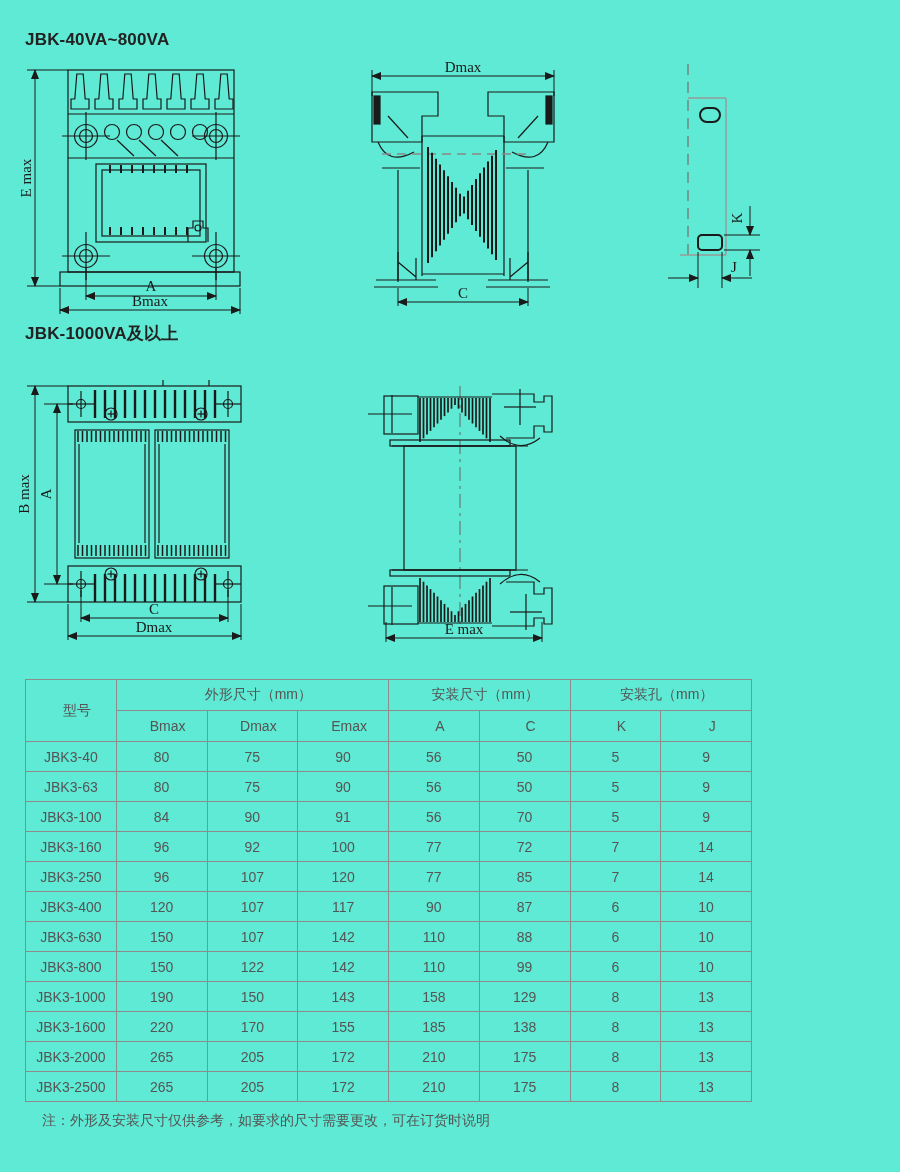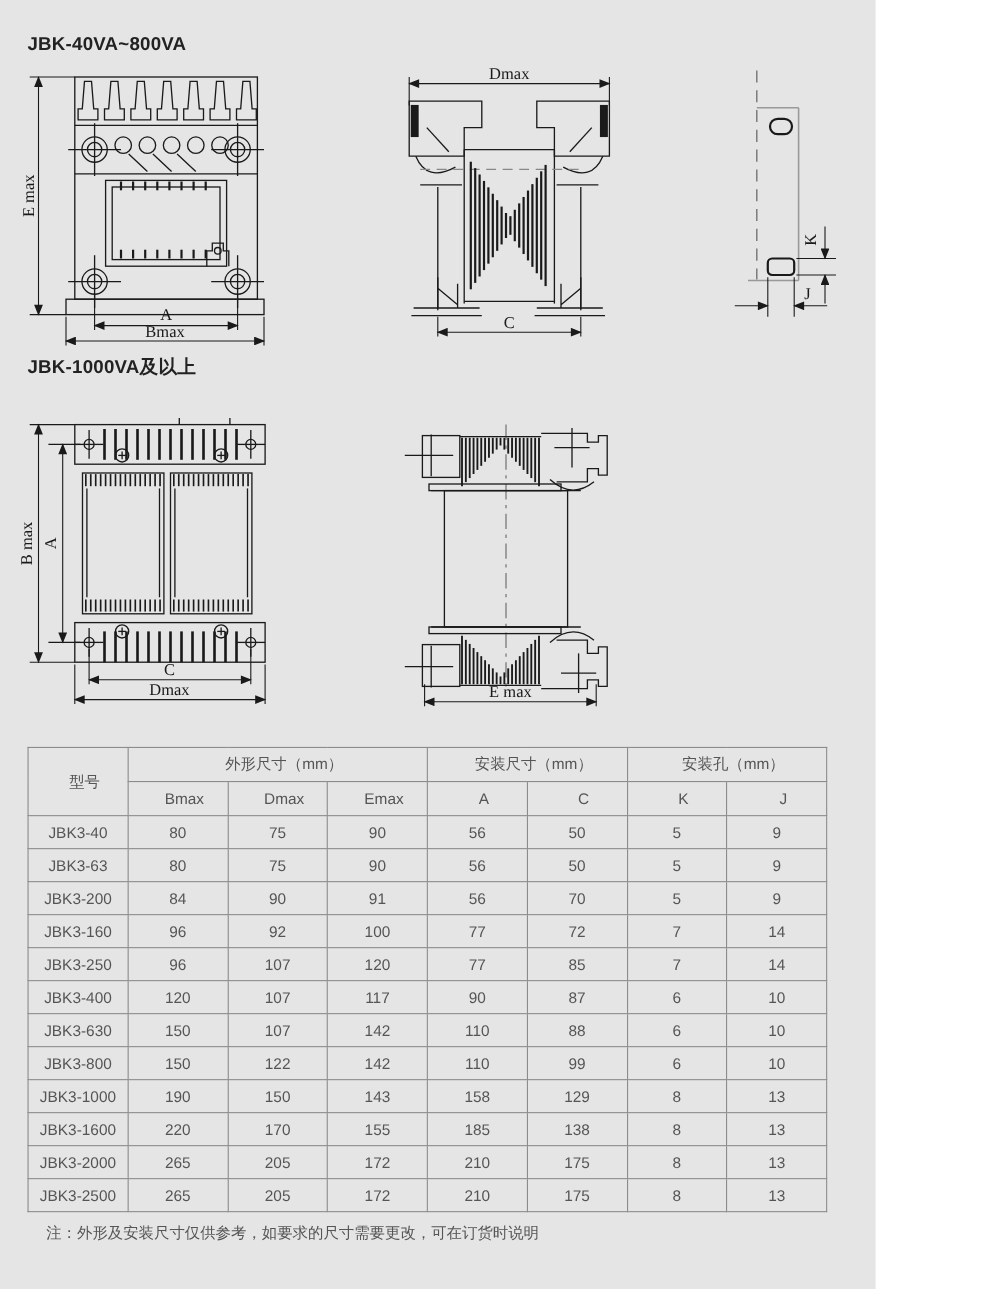--- a/index.html
+++ b/index.html
@@ -1,16 +1,16 @@
 <!DOCTYPE html>
 <html><head>
 <meta charset="utf-8">
 <style>
   html,body{margin:0;padding:0;background:#fff;}
-  .page{position:relative;width:796px;height:1172px;background:#e5e5e5;overflow:hidden;
+  .page{position:relative;width:900px;height:1172px;background:#5eead4;overflow:hidden;
         font-family:"Liberation Sans",sans-serif;}
   .sec-title{position:absolute;margin:0;font-size:17px;font-weight:bold;color:#222;
              letter-spacing:.2px;font-family:"Liberation Sans",sans-serif;}
   #t1{left:25px;top:30px;}
   #t2{left:25px;top:322px;}
   svg.d{position:absolute;overflow:visible;}
   #d1{left:22px;top:58px;width:220px;height:258px;}
   #d2{left:342px;top:62px;width:240px;height:245px;}
   #d3{left:650px;top:58px;width:140px;height:240px;}
   #d4{left:13px;top:378px;width:250px;height:266px;}
@@ -485,21 +485,21 @@
           <td>JBK3-63</td>
           <td>80</td>
           <td>75</td>
           <td>90</td>
           <td>56</td>
           <td>50</td>
           <td>5</td>
           <td>9</td>
         </tr>
         <tr>
-          <td>JBK3-200</td>
+          <td>JBK3-100</td>
           <td>84</td>
           <td>90</td>
           <td>91</td>
           <td>56</td>
           <td>70</td>
           <td>5</td>
           <td>9</td>
         </tr>
         <tr>
           <td>JBK3-160</td>

